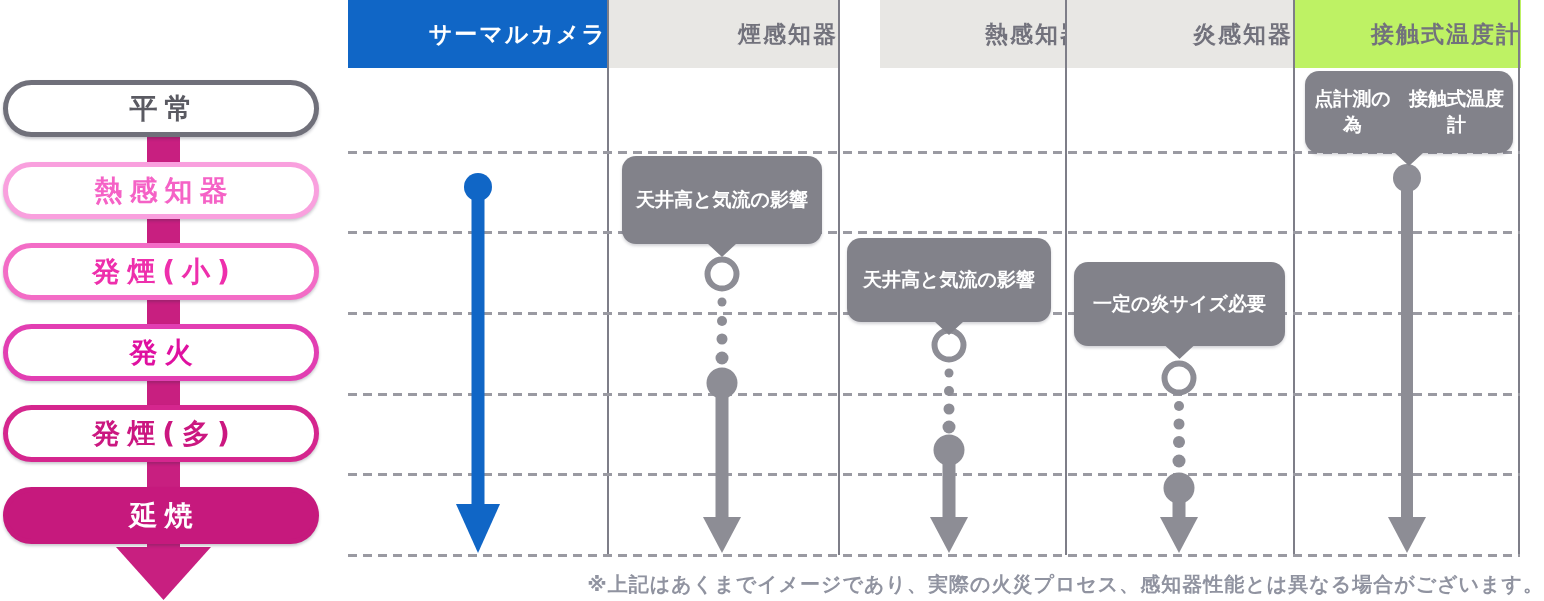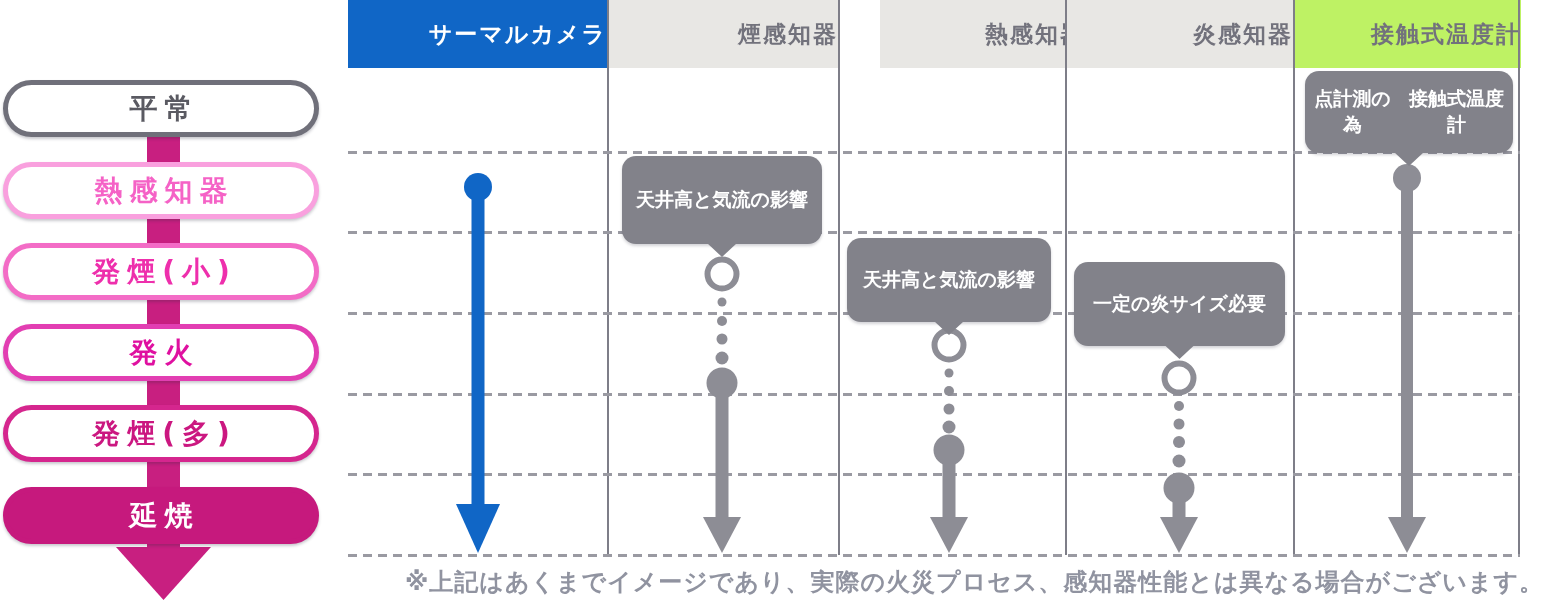--- a/index.html
+++ b/index.html
@@ -33,21 +33,21 @@
             color:#fff; font-weight:bold; font-size:19px; line-height:1.35;
             display:flex; flex-direction:row; align-items:center; justify-content:center;
             text-align:center; box-shadow:0 2px 3px rgba(40,40,60,.2); }
   .bubble .tail { position:absolute; bottom:-13px; left:50%; margin-left:-15px;
                   width:30px; height:14px; background:#82828a;
                   clip-path:polygon(0 0,100% 0,50% 100%); }
 
   .svg-layer { position:absolute; left:0; top:0; z-index:2; }
 
   
-  .footer { position:absolute; right:0; bottom:3px; font-size:24px; font-weight:bold;
+  .footer { position:absolute; right:0; bottom:3px; font-size:20px; font-weight:bold;
             letter-spacing:1px; color:#9093a0; white-space:nowrap; }
 </style>
 </head>
 <body>
 
 <div id="stage">
 
   <div class="flow-bar"></div>
   <div class="flow-head"></div>
 

